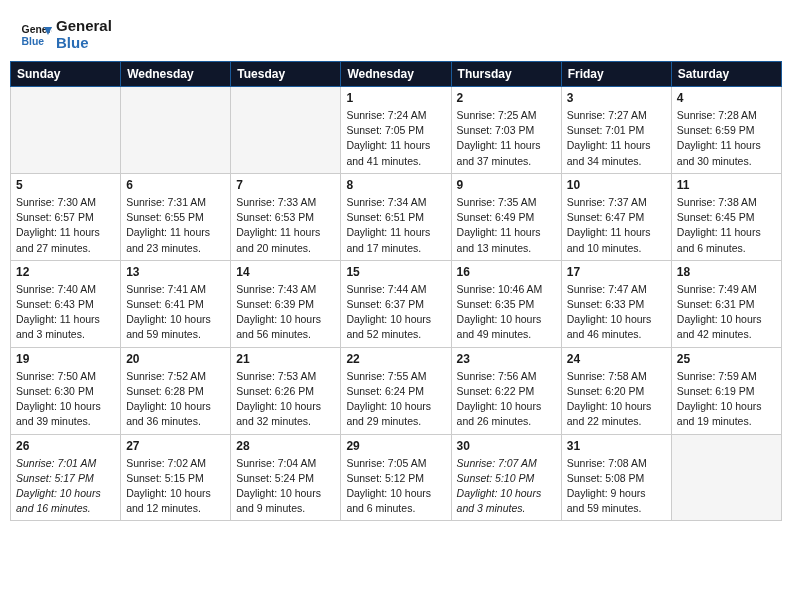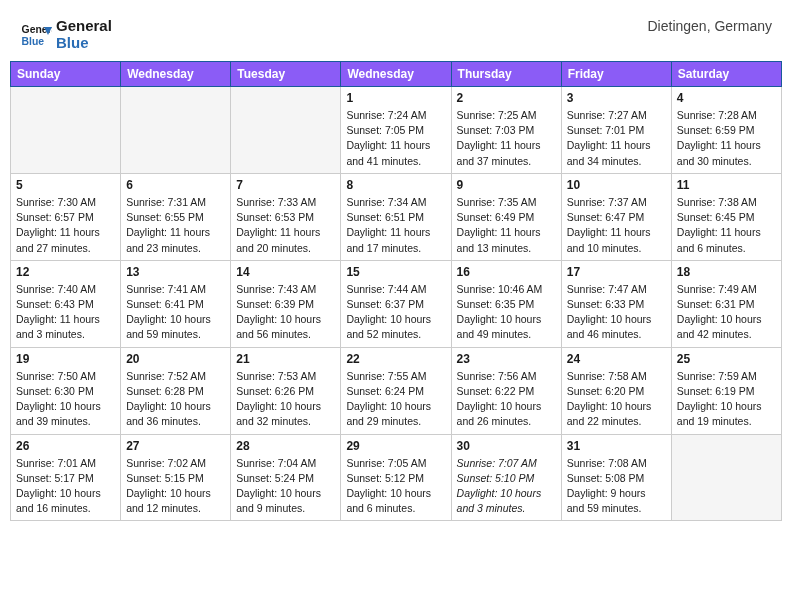--- a/index.html
+++ b/index.html
@@ -37,21 +37,21 @@
       font-size: 14px;
       color: #444;
     }
     .calendar {
       width: 100%;
       border-collapse: collapse;
       margin-top: 6px;
       font-size: 11px;
     }
     .calendar th {
-      background: #8b5cf6;
+      background: #0f172a;
       color: #fff;
       padding: 5px 6px;
       text-align: left;
       font-size: 12px;
       font-weight: bold;
       border: 1px solid #1a5a9a;
     }
     .calendar td {
       border: 1px solid #ccc;
       vertical-align: top;
@@ -87,21 +87,20 @@
       <text x="2" y="18" font-size="13" font-weight="bold" fill="#1a1a1a">General</text>
       <text x="2" y="32" font-size="13" font-weight="bold" fill="#2a6db5">Blue</text>
       <polygon points="30,10 40,10 35,20" fill="#2a6db5"></polygon>
     </svg>
     <div style="display:flex;flex-direction:column;line-height:1.1">
       <span style="font-size:15px;font-weight:bold;color:#1a1a1a">General</span>
       <span style="font-size:15px;font-weight:bold;color:#2a6db5">Blue</span>
     </div>
   </div>
   <div class="title-block">
-    <div class="subtitle">Dietingen, Germany</div>
   </div>
 </div>
 
 <table class="calendar">
   <thead>
     <tr>
     <th>Sunday</th>
         <th>Wednesday</th>
         <th>Tuesday</th>
         <th>Wednesday</th>
@@ -293,21 +292,21 @@
           <div class="day-num">25</div>
           <div class="day-info" style="white-space: pre-line;">Sunrise: 7:59 AM
 Sunset: 6:19 PM
 Daylight: 10 hours
 and 19 minutes.</div>
         </td>
       </tr>
       <tr class="week-row">
         <td>
           <div class="day-num">26</div>
-          <div class="day-info" style="white-space: pre-line;">Sunrise: 7:01 AM
+          <div class="day-info" style="white-space: pre-line; font-style: italic;">Sunrise: 7:01 AM
 Sunset: 5:17 PM
 Daylight: 10 hours
 and 16 minutes.</div>
         </td>
         <td>
           <div class="day-num">27</div>
           <div class="day-info" style="white-space: pre-line;">Sunrise: 7:02 AM
 Sunset: 5:15 PM
 Daylight: 10 hours
 and 12 minutes.</div>

